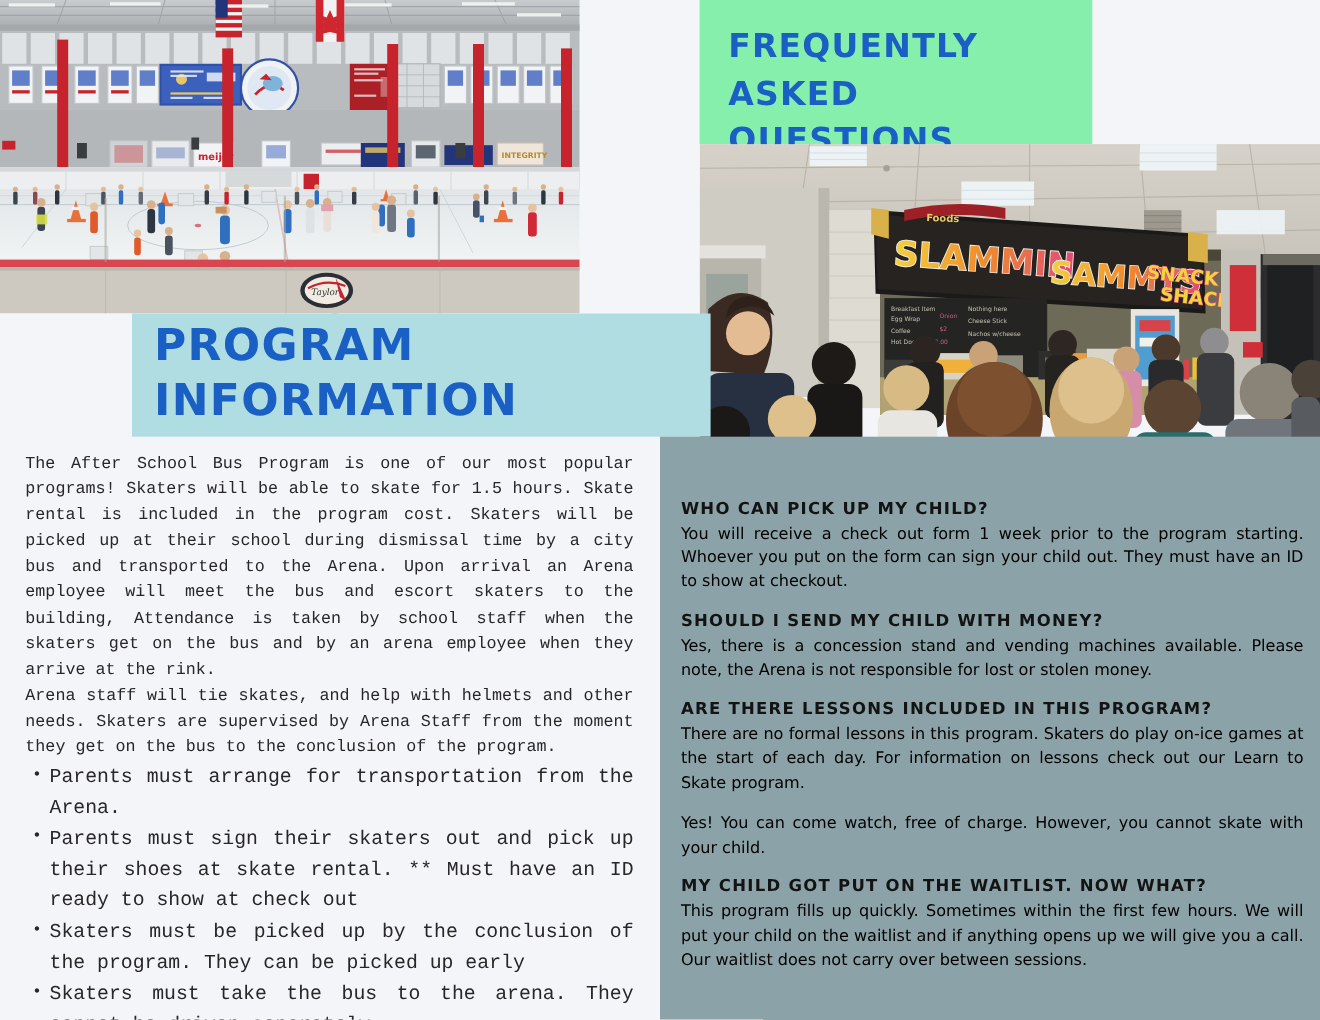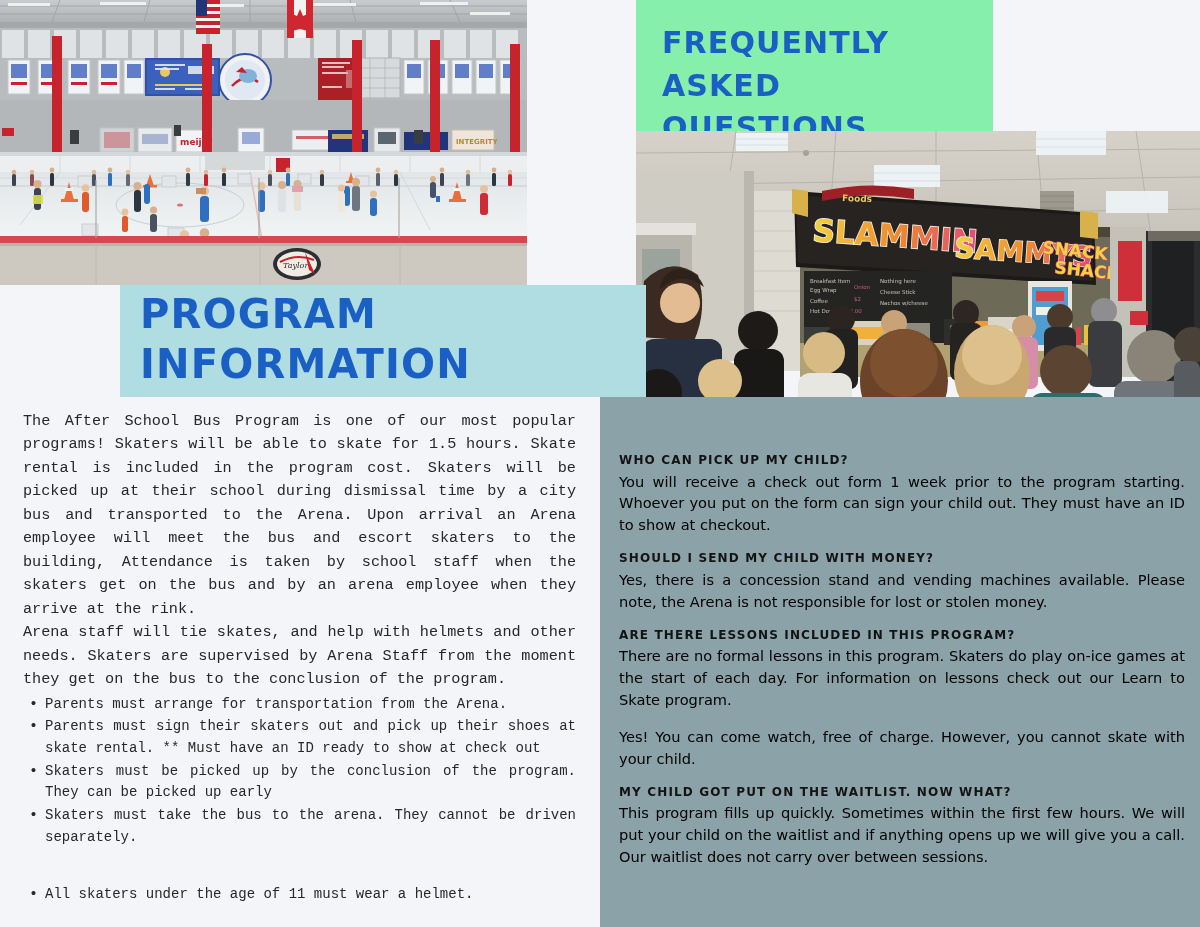--- a/index.html
+++ b/index.html
@@ -47,36 +47,36 @@
   #program-text {
     left:23px; top:410px; width:553px;
     font-size:15.2px; line-height:1.545;
     text-align:justify; color:#272727;
     font-family:Liberation Mono, monospace;
   }
   #program-text p { text-align:justify; }
   #bullet-list { margin-top:2px; list-style:none; }
   #bullet-list li {
     position:relative; padding-left:22px; margin-bottom:1px;
-    text-align:justify; font-size:14px; line-height:1.545;
+    text-align:justify; font-size:18px; line-height:1.545;
   }
   #bullet-list li::before {
     content:"\2022"; position:absolute; left:6px; top:-1px;
     font-size:15px; color:#272727;
   }
   #bullet-list li:last-child { text-align:left;margin-top:36px; }
 
   
   #faq-panel {
     left:600px; top:397px; width:600px; height:530px;
     background:#8ba2a9;
   }
   #faq-list { position:absolute; left:19px; top:56px; width:566px; }
   .faq-q {
-    font-size:12px; font-weight:700; letter-spacing:1.15px;
+    font-size:15px; font-weight:700; letter-spacing:1.15px;
     color:#131313; line-height:1.3; margin-bottom:2px;
     font-family:"DejaVu Sans", sans-serif;
   }
   .faq-a {
     font-size:14.6px; line-height:1.5; color:#000000;
     text-align:justify; margin-bottom:15px;
     font-family:"DejaVu Sans", sans-serif;
   }
   .faq-a.lastleft { text-align:justify; }
 </style>

